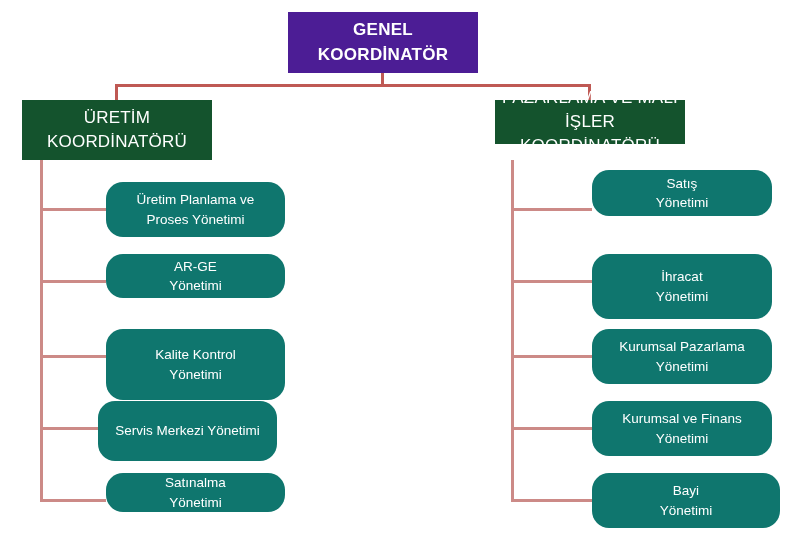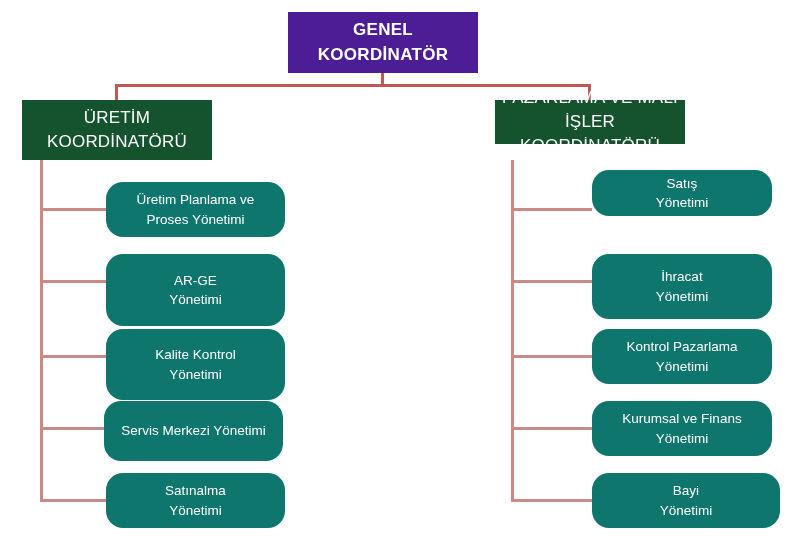--- a/index.html
+++ b/index.html
@@ -68,32 +68,32 @@
 
   <div class="node root" style="left:288px;top:12px;width:190px;height:61px">GENEL KOORDİNATÖR</div>
 
   <div class="node branch" style="left:22px;top:100px;width:190px;height:60px">ÜRETİM
 KOORDİNATÖRÜ</div>
   <div class="node branch" style="left:495px;top:100px;width:190px;height:44px">PAZARLAMA VE MALİ İŞLER
 KOORDİNATÖRÜ</div>
 
   <div class="node child" style="left:106px;top:182px;width:179px;height:55px">Üretim Planlama ve
 Proses Yönetimi</div>
-  <div class="node child" style="left:106px;top:254px;width:179px;height:72px">AR-GE
+  <div class="node child" style="left:106px;top:254px;width:179px;height:44px">AR-GE
 Yönetimi</div>
   <div class="node child" style="left:106px;top:329px;width:179px;height:71px">Kalite Kontrol
 Yönetimi</div>
-  <div class="node child" style="left:104px;top:401px;width:179px;height:60px">Servis Merkezi Yönetimi</div>
-  <div class="node child" style="left:106px;top:473px;width:179px;height:55px">Satınalma
+  <div class="node child" style="left:98px;top:401px;width:179px;height:60px">Servis Merkezi Yönetimi</div>
+  <div class="node child" style="left:106px;top:473px;width:179px;height:39px">Satınalma
 Yönetimi</div>
 
   <div class="node child" style="left:592px;top:170px;width:180px;height:46px">Satış
 Yönetimi</div>
   <div class="node child" style="left:592px;top:254px;width:180px;height:65px">İhracat
 Yönetimi</div>
-  <div class="node child" style="left:592px;top:329px;width:180px;height:55px">Kontrol Pazarlama
+  <div class="node child" style="left:592px;top:329px;width:180px;height:55px">Kurumsal Pazarlama
 Yönetimi</div>
   <div class="node child" style="left:592px;top:401px;width:180px;height:55px">Kurumsal ve Finans
 Yönetimi</div>
   <div class="node child" style="left:592px;top:473px;width:188px;height:55px">Bayi
 Yönetimi</div>
 
 </div>
 
 </body></html>

